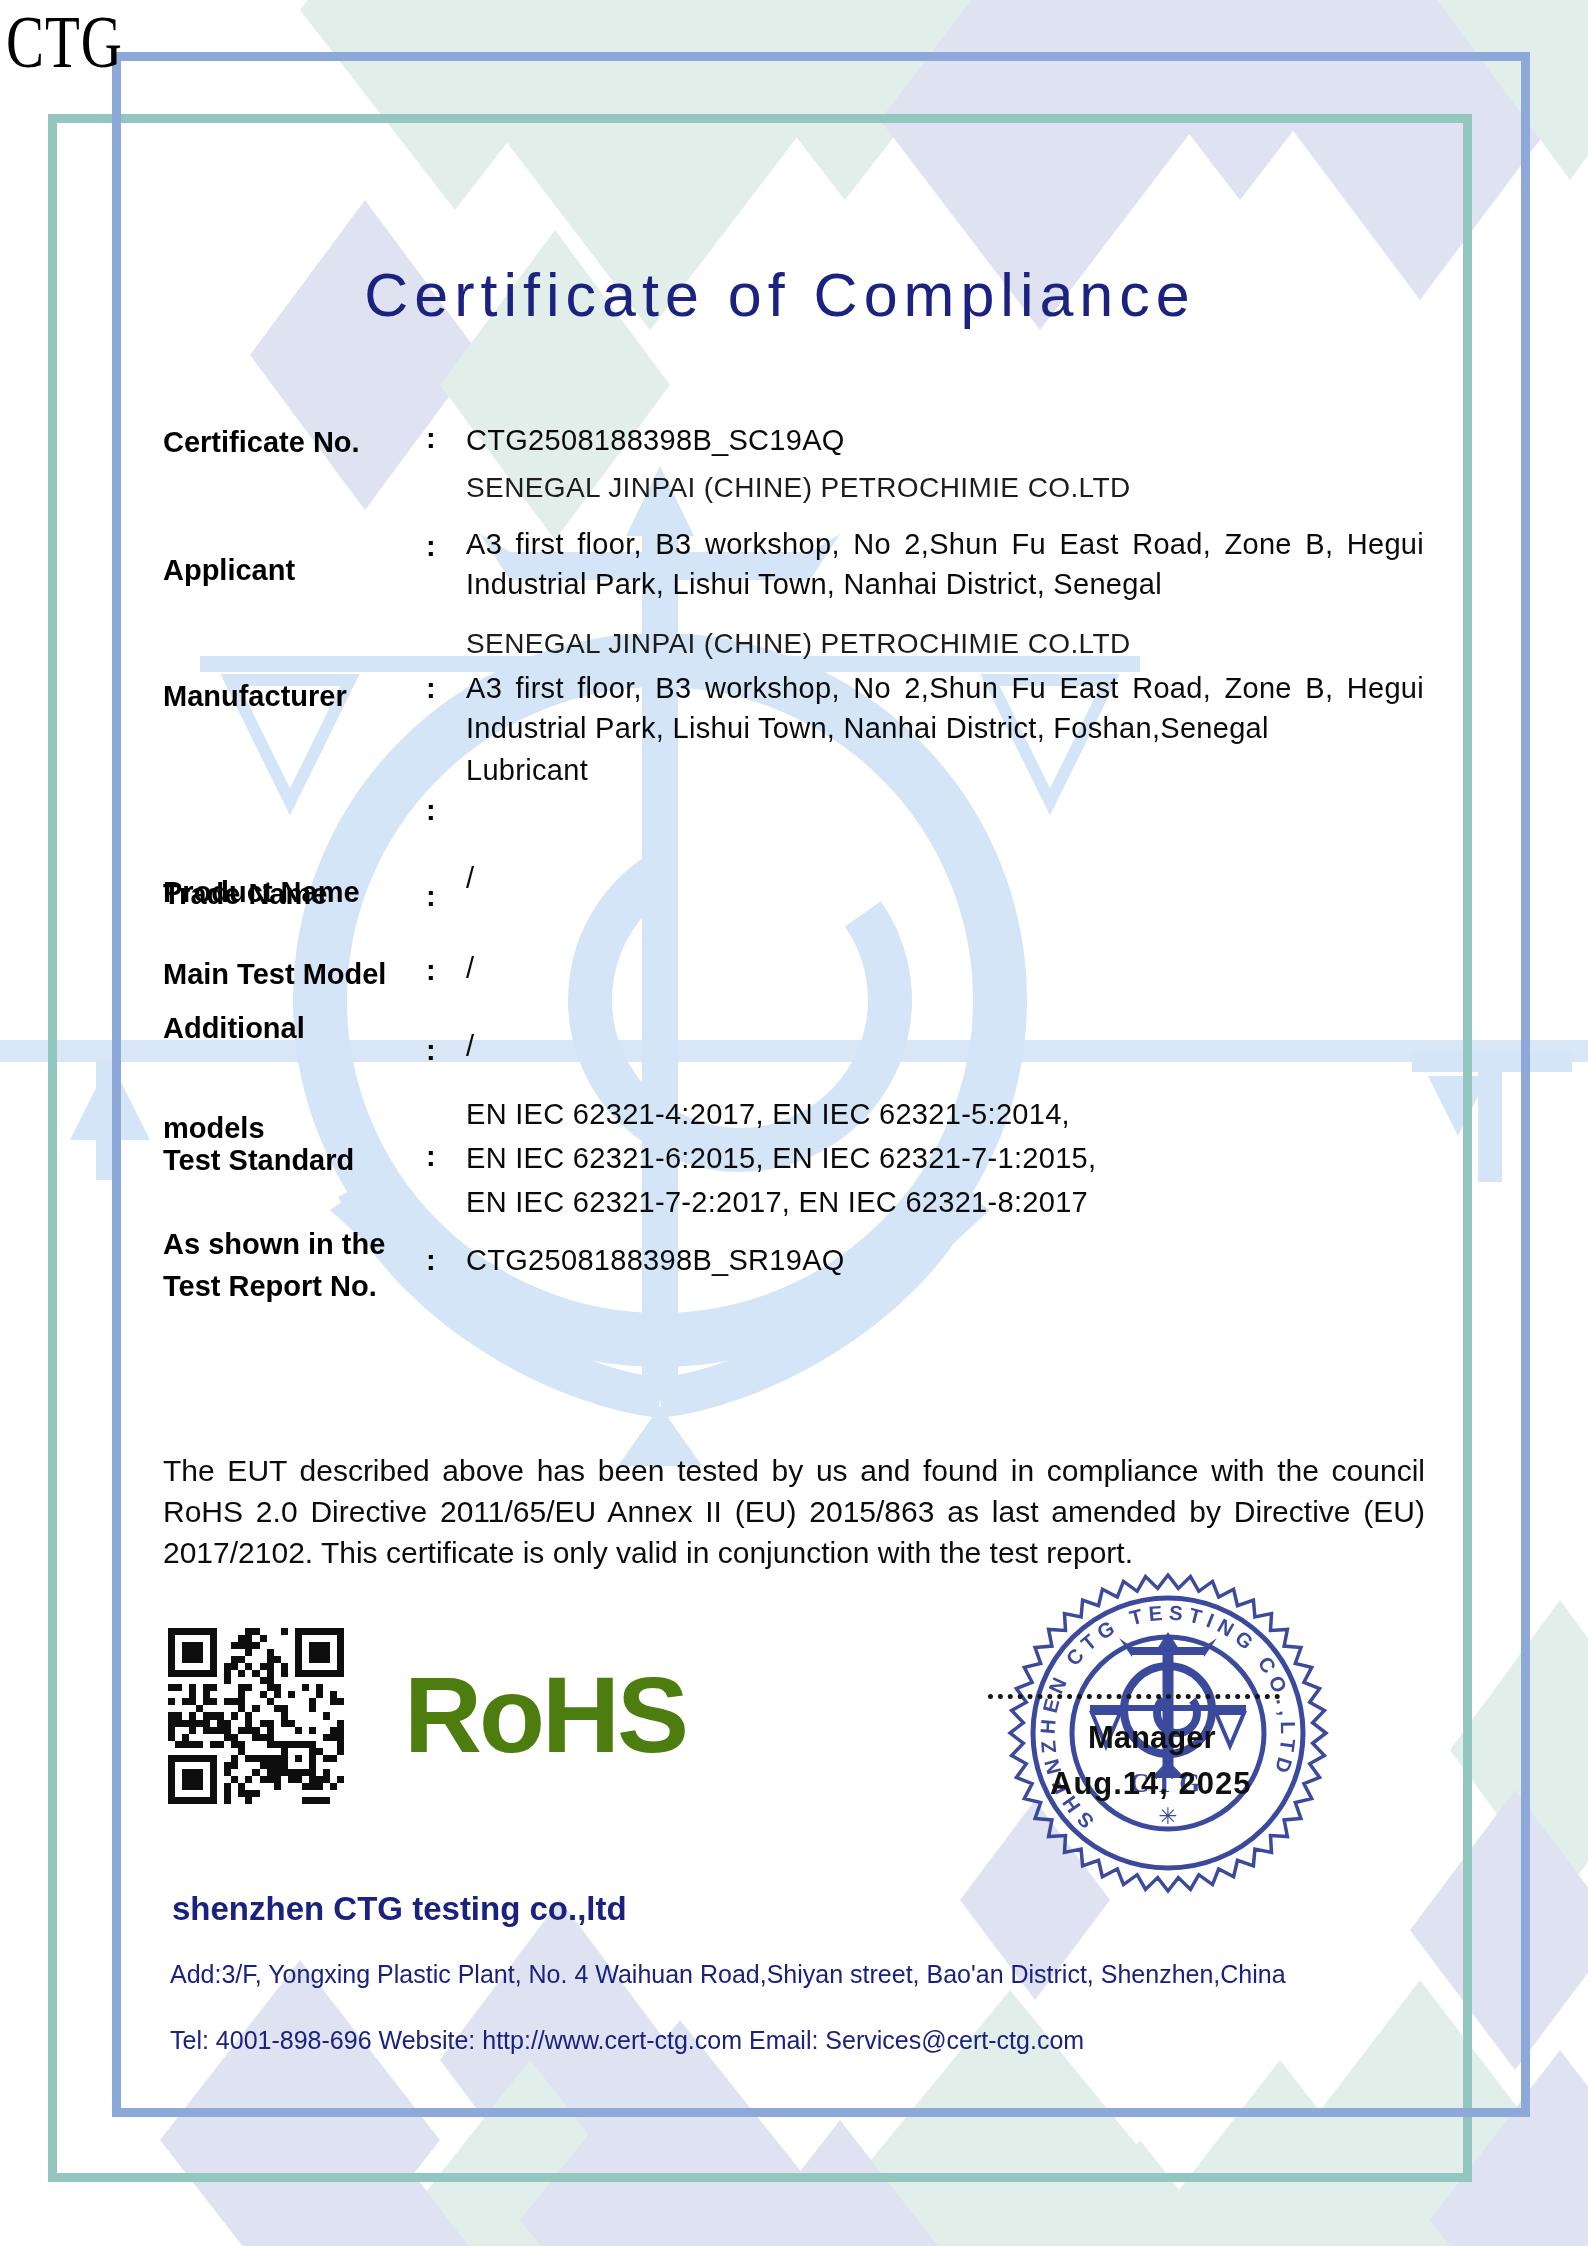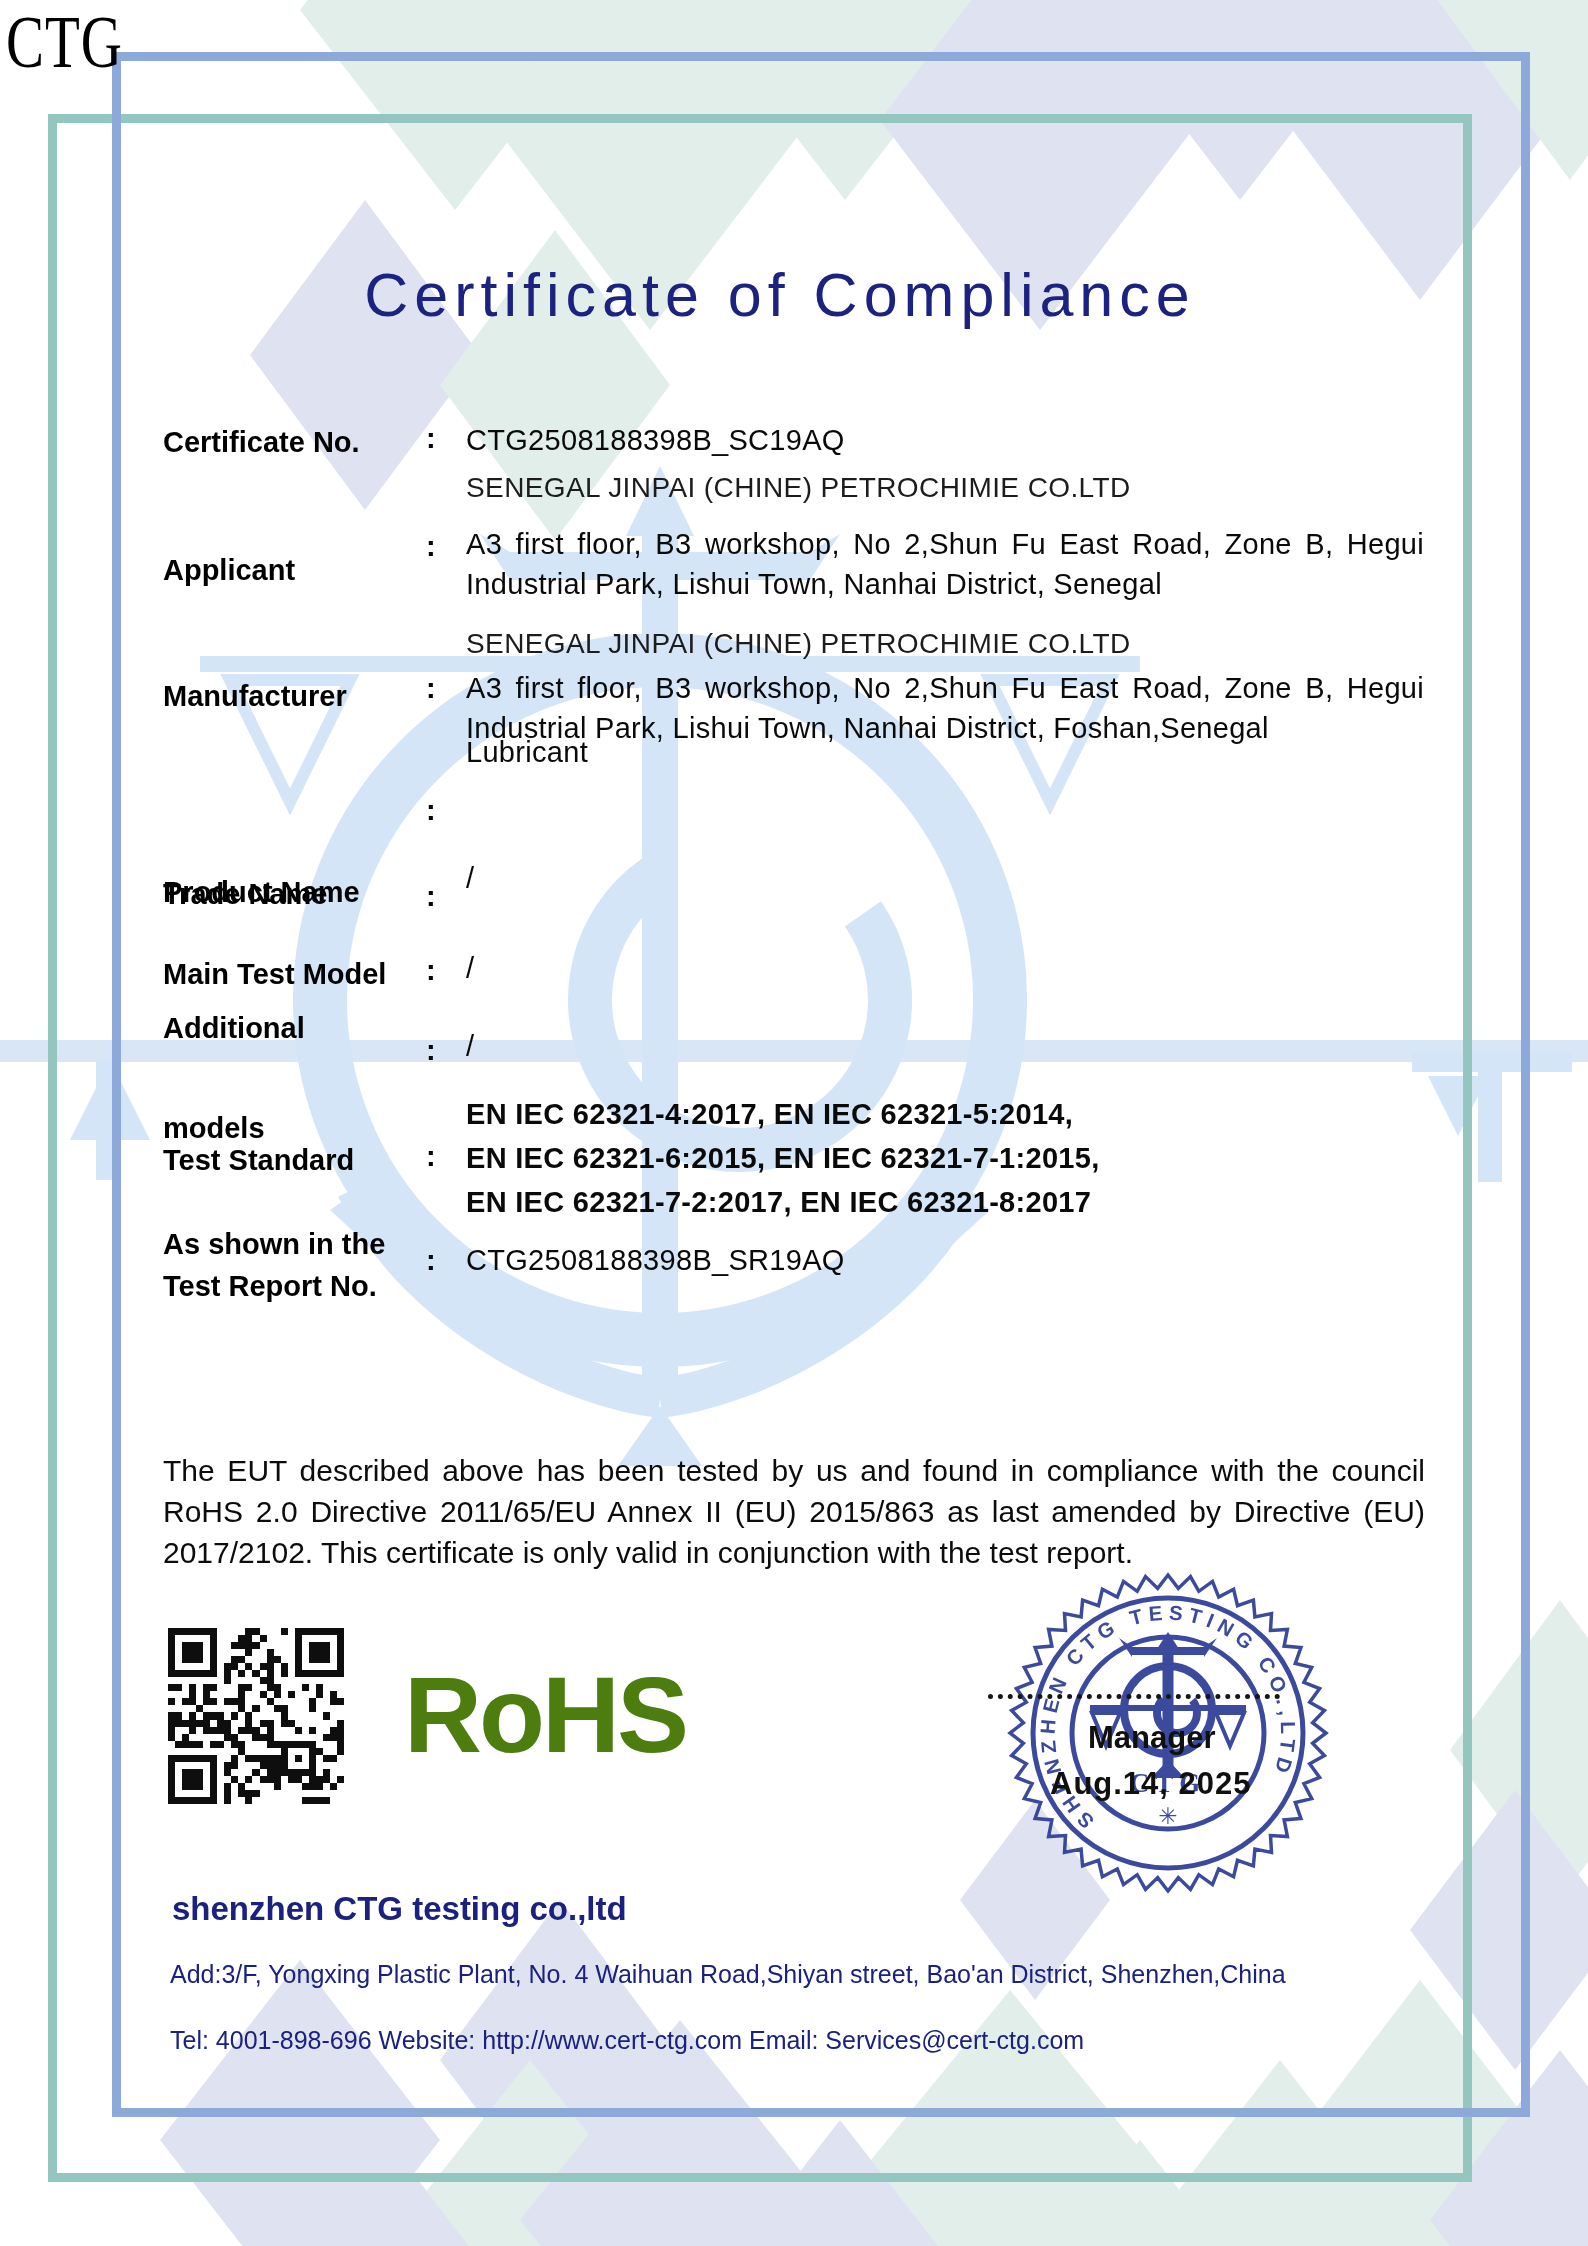--- a/index.html
+++ b/index.html
@@ -16,21 +16,21 @@
   .content{position:absolute;left:0;top:0;width:100%;height:100%;z-index:5;}
   .logo-ctg{position:absolute;left:6px;top:0px;font-family:"Liberation Serif",serif;
             font-size:57px;font-weight:normal;color:#000;transform:scaleY(1.28);transform-origin:top left;letter-spacing:1px;}
   .title{position:absolute;left:0;top:260px;width:1560px;text-align:center;
          font-size:61px;letter-spacing:6px;color:#1b2280;font-weight:normal;}
   .lbl{position:absolute;left:163px;font-weight:bold;font-size:29px;line-height:40px;color:#000;}
   .cln{position:absolute;left:426px;font-weight:bold;font-size:29px;color:#000;}
   .val{position:absolute;left:466px;font-size:29px;line-height:40px;color:#0a0a0a;letter-spacing:0.3px;}
   .company{position:absolute;left:466px;font-size:28px;color:#1c1c1c;letter-spacing:0.4px;}
   .addr{width:958px;text-align:justify;}
-  .std{line-height:44px;font-weight:bold;}
+  .std{line-height:44px;}
   .statement{position:absolute;left:163px;top:1450px;width:1262px;font-size:30px;line-height:41px;
              text-align:justify;color:#0c0c0c;}
   .qr{position:absolute;left:168px;top:1628px;width:176px;height:176px;}
   .rohs{position:absolute;left:404px;top:1652px;font-size:108px;font-weight:bold;color:#4d7c0f;letter-spacing:-3px;text-align:right;}
   .f-company{position:absolute;left:172px;top:1890px;font-size:33px;font-weight:bold;color:#1a217e;}
   .f-addr{position:absolute;left:170px;top:1960px;font-size:25px;color:#1a217e;}
   .f-tel{position:absolute;left:170px;top:2026px;font-size:25px;color:#1a217e;}
   
   .seal{position:absolute;left:1005px;top:1570px;width:326px;height:326px;z-index:6;opacity:0.93;}
   .sig-line{position:absolute;left:988px;top:1694px;width:292px;border-top:5px dotted #161616;z-index:7;}
@@ -120,21 +120,21 @@
     <div class="cln" style="top:530px;">:</div>
     <div class="val addr" style="top:524px;">A3 first floor, B3 workshop, No 2,Shun Fu East Road, Zone B, Hegui Industrial Park, Lishui Town, Nanhai District, Senegal</div>
 
     <div class="company" style="top:628px;">SENEGAL JINPAI (CHINE) PETROCHIMIE CO.LTD</div>
     <div class="lbl" style="top:676px;">Manufacturer</div>
     <div class="cln" style="top:672px;">:</div>
     <div class="val addr" style="top:668px;">A3 first floor, B3 workshop, No 2,Shun Fu East Road, Zone B, Hegui Industrial Park, Lishui Town, Nanhai District, Foshan,Senegal</div>
 
     <div class="lbl" style="top:828px;margin-top:44px;">Product Name</div>
     <div class="cln" style="top:794px;">:</div>
-    <div class="val" style="top:732px;">Lubricant</div>
+    <div class="val" style="top:750px;">Lubricant</div>
 
     <div class="lbl" style="top:874px;">Trade Name</div>
     <div class="cln" style="top:880px;">:</div>
     <div class="val" style="top:858px;">/</div>
 
     <div class="lbl" style="top:954px;">Main Test Model</div>
     <div class="cln" style="top:954px;">:</div>
     <div class="val" style="top:948px;">/</div>
 
     <div class="lbl" style="top:1008px;">Additional</div>

